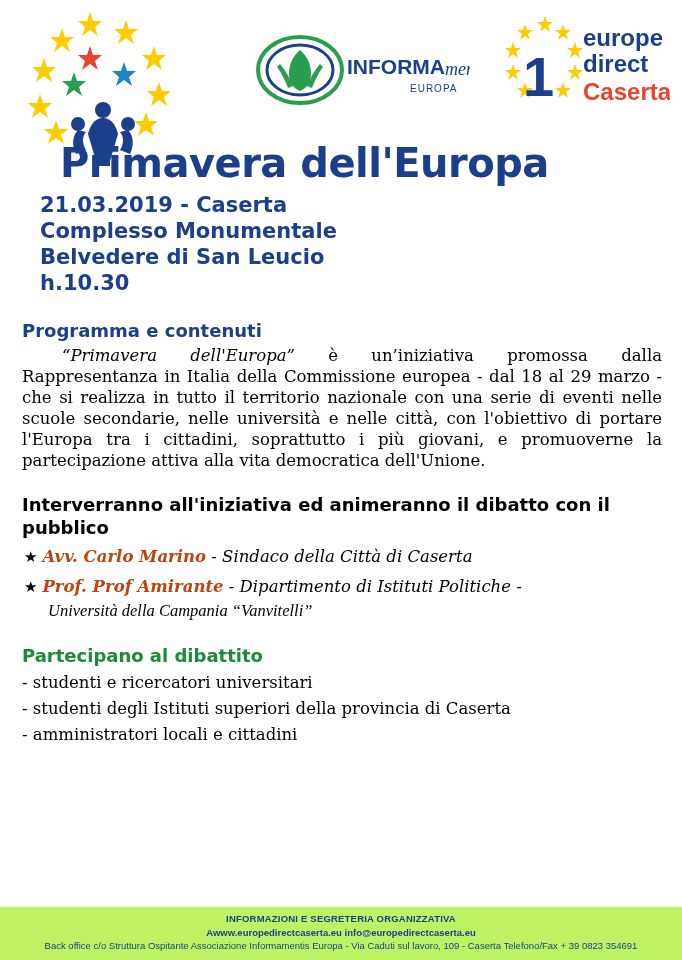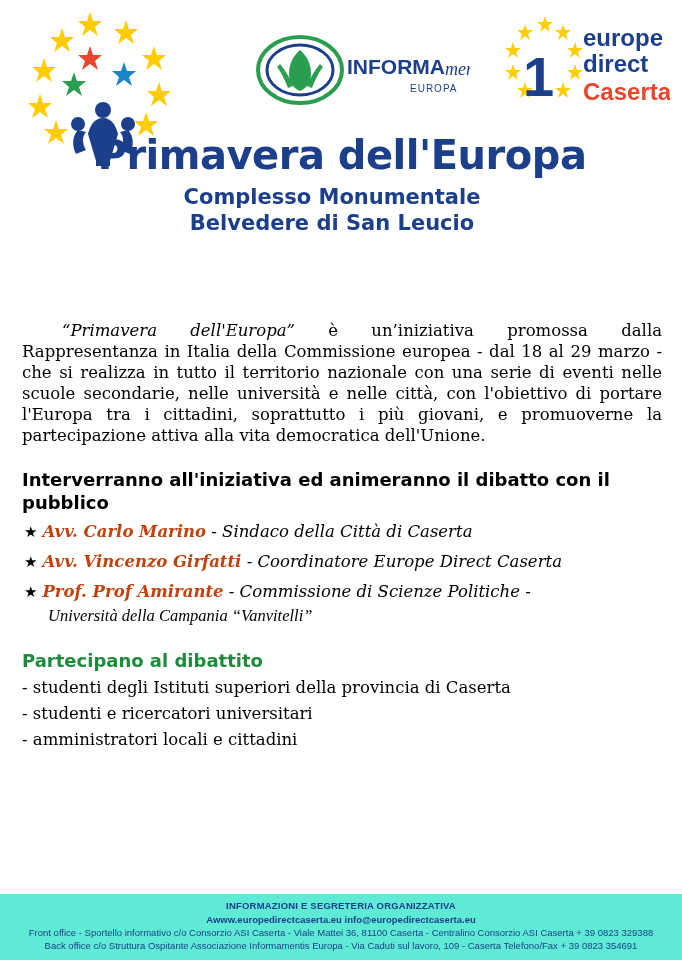--- a/index.html
+++ b/index.html
@@ -46,23 +46,23 @@
     left: 505px;
     top: 12px;
     width: 165px;
     height: 100px;
   }
 
   
   .title-block {
     position: absolute;
     left: 0;
-    top: 132px;
+    top: 140px;
     width: 624px;
-    text-align: center;
+    text-align: left;
   }
   .main-title {
     font-family: "DejaVu Sans", sans-serif;
     font-size: 40px;
     font-weight: bold;
     color: #1b3f8b;
     letter-spacing: -0.5px;
     margin-left: 60px;
   }
   .subtitle {
@@ -166,21 +166,21 @@
     line-height: 26px;
     color: #000;
   }
 
   
   .footer {
     position: absolute;
     left: 0;
     bottom: 0;
     width: 682px;
-    background: #5eead4;
+    background: #bef264;
     text-align: center;
     padding: 6px 0 8px 0;
     box-sizing: border-box;
   }
   .footer .f-title {
     font-family: "Liberation Sans", sans-serif;
     font-size: 9.5px;
     font-weight: bold;
     color: #1b3f8b;
     letter-spacing: 0.2px;
@@ -262,51 +262,50 @@
       <text x="18" y="84" font-family="Liberation Sans, sans-serif" font-size="56" font-weight="bold" fill="#1b3f8b">1</text>
       <text x="78" y="34" font-family="Liberation Sans, sans-serif" font-size="24" font-weight="bold" fill="#1b3f8b">europe</text>
       <text x="78" y="60" font-family="Liberation Sans, sans-serif" font-size="24" font-weight="bold" fill="#1b3f8b">direct</text>
       <text x="78" y="88" font-family="Liberation Sans, sans-serif" font-size="24" font-weight="bold" fill="#e8452c">Caserta</text>
     </svg>
   </div>
 
   <div class="title-block">
     <div class="main-title">Primavera dell'Europa</div>
     <div class="subtitle">
+      <div>21.03.2019 - Caserta</div>
       <div>Complesso Monumentale</div>
       <div>Belvedere di San Leucio</div>
+      <div>h.10.30</div>
     </div>
   </div>
 
   <div class="content">
 
+    <div class="sec-head">Programma e contenuti</div>
     <p class="para"><span class="quoted">“Primavera dell'Europa”</span><span class="plain"> è un’iniziativa promossa dalla Rappresentanza in Italia della Commissione europea - dal 18 al 29 marzo - che si realizza in tutto il territorio nazionale con una serie di eventi nelle scuole secondarie, nelle università e nelle città, con l'obiettivo di portare l'Europa tra i cittadini, soprattutto i più giovani, e promuoverne la partecipazione attiva alla vita democratica dell'Unione.</span></p>
 
     <div class="spk-head">Interverranno all'iniziativa ed animeranno il dibatto con il pubblico</div>
     <ul class="spk-list">
       <li class="spk-item">
         <span class="star">★</span><span class="name">Avv. Carlo Marino</span><span class="role"> - Sindaco della Città di Caserta</span>
       </li>
       <li class="spk-item">
-        <span class="star">★</span><span class="name">Avv. Vincenzo Girfatti</span><span class="role"> - Coordinatore Europe Direct Caserta</span>
-      </li>
-      <li class="spk-item">
-        <span class="star">★</span><span class="name">Prof. Prof Amirante</span><span class="role"> - Commissione di Scienze Politiche -</span>
+        <span class="star">★</span><span class="name">Prof. Prof Amirante</span><span class="role"> - Dipartimento di Istituti Politiche -</span>
         <span class="cont">Università  della Campania “Vanvitelli”</span>
       </li>
     </ul>
 
     <div class="part-head">Partecipano al dibattito</div>
     <ul class="part-list">
+      <li class="part-item">- studenti e ricercatori universitari</li>
       <li class="part-item">- studenti degli Istituti superiori della provincia di Caserta</li>
-      <li class="part-item">- studenti e ricercatori universitari</li>
       <li class="part-item">- amministratori locali e cittadini</li>
     </ul>
   </div>
 
   <div class="footer">
     <div class="f-title">INFORMAZIONI E SEGRETERIA ORGANIZZATIVA</div>
     <div class="f-line bold">Awww.europedirectcaserta.eu   info@europedirectcaserta.eu</div>
-    <div class="f-line">Front office - Sportello informativo c/o Consorzio ASI Caserta - Viale Mattei 36, 81100 Caserta - Centralino Consorzio ASI Caserta + 39 0823 329388</div>
     <div class="f-line">Back office  c/o Struttura Ospitante Associazione Informamentis Europa - Via Caduti sul lavoro, 109 - Caserta  Telefono/Fax + 39 0823 354691</div>
   </div>
 
 </div>
 
 </body></html>

